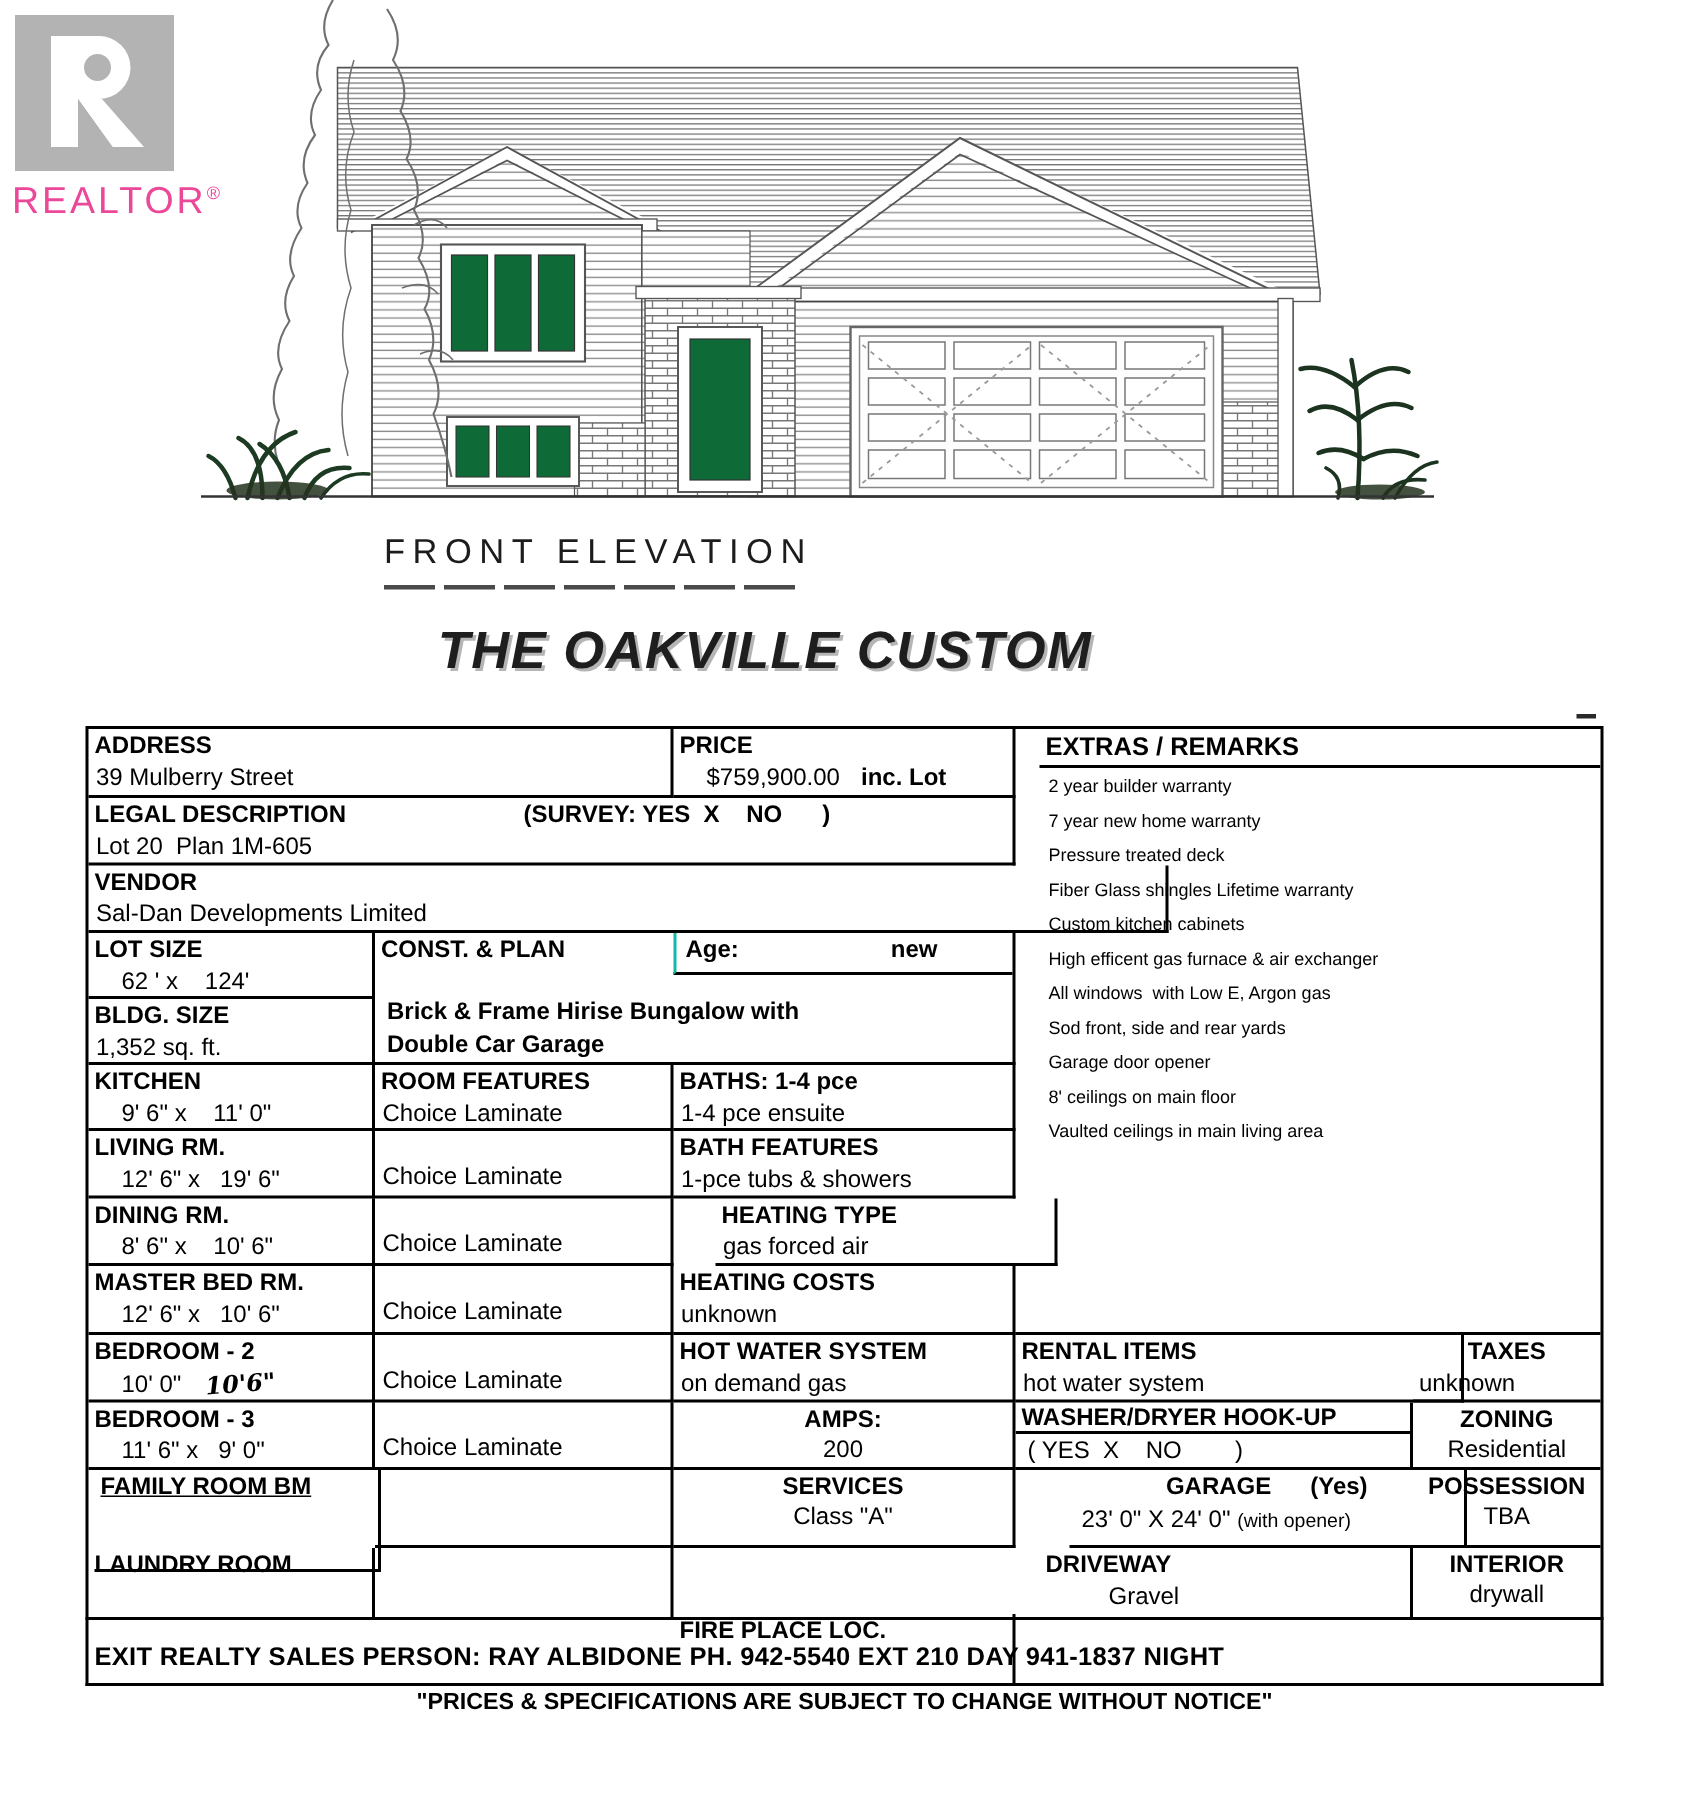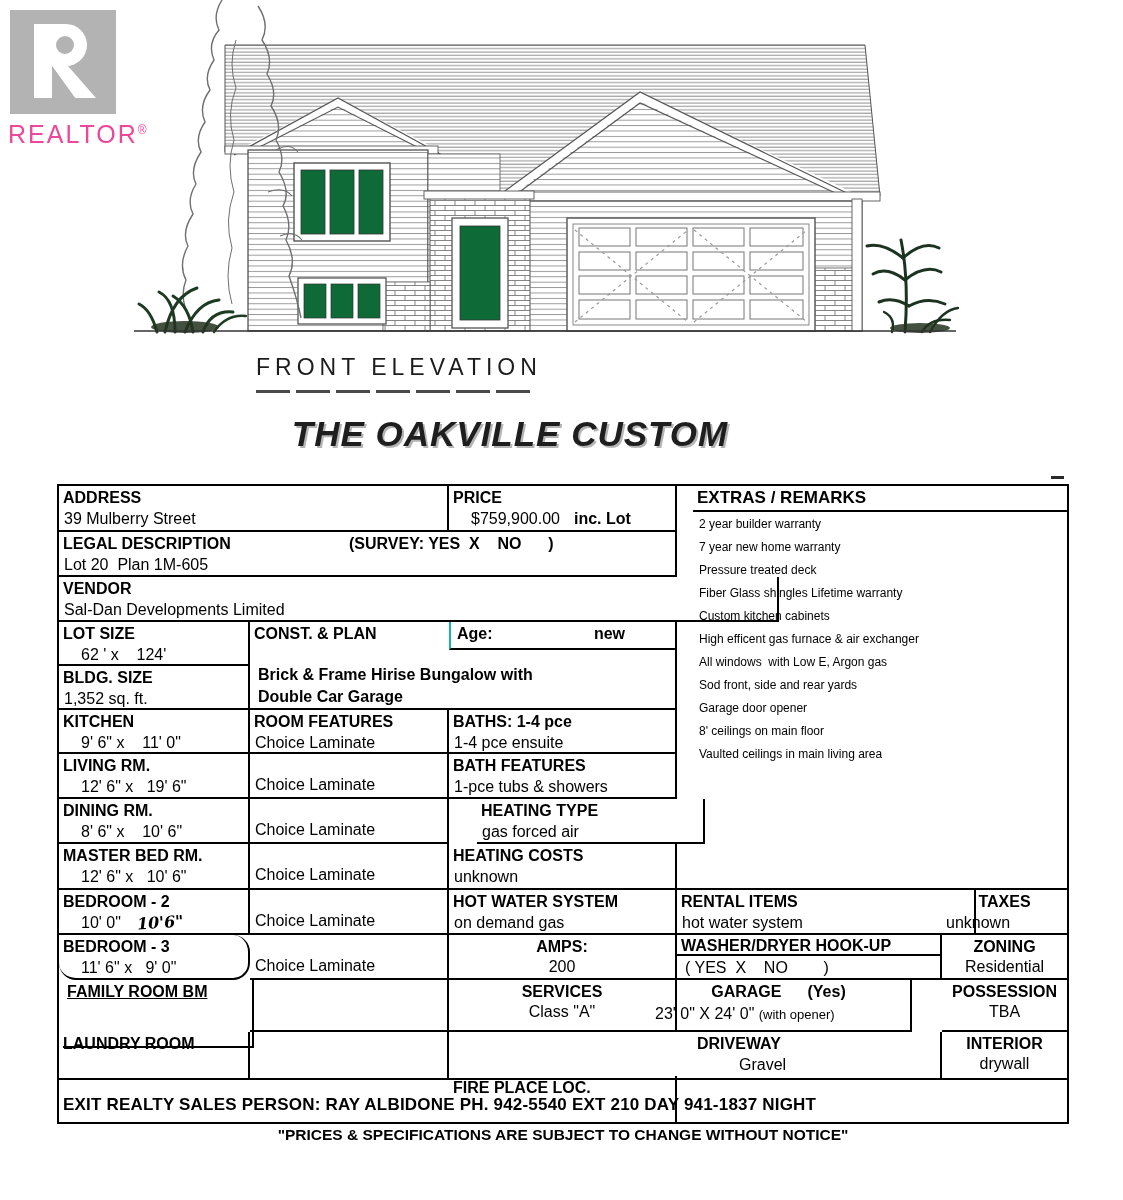--- a/index.html
+++ b/index.html
@@ -298,21 +298,21 @@
       <div class="dims"><span>10' 0"</span><span class="handwritten">10'6"</span></div>
     </div>
     <div class="cell" style="left:191px;top:404px;width:199px;height:45px;">
       <div class="val v2">Choice Laminate</div>
     </div>
     <div class="cell" style="left:390px;top:404px;width:228px;height:45px;">
       <div class="lbl">HOT WATER SYSTEM</div>
       <div class="val">on demand gas</div>
     </div>
 
-    <div class="cell" style="left:0;top:449px;width:191px;height:45px;border-radius:17px;">
+    <div class="cell" style="left:0;top:449px;width:191px;height:45px;">
       <div class="lbl">BEDROOM - 3</div>
       <div class="dims">11' 6" x&nbsp;&nbsp;&nbsp;9' 0"</div>
     </div>
     <div class="cell" style="left:191px;top:449px;width:199px;height:45px;">
       <div class="val v2">Choice Laminate</div>
     </div>
     <div class="cell ctr" style="left:390px;top:449px;width:228px;height:45px;">
       <div class="lbl">AMPS:</div>
       <div>200</div>
     </div>
@@ -360,21 +360,21 @@
 
     <div class="cell" style="left:618px;top:449px;width:265px;height:45px;">
       <div id="washer-header">WASHER/DRYER HOOK-UP</div>
       <div id="washer-value">( YES&nbsp;&nbsp;X&nbsp;&nbsp;&nbsp;&nbsp;NO&nbsp;&nbsp;&nbsp;&nbsp;&nbsp;&nbsp;&nbsp;&nbsp;)</div>
     </div>
     <div class="cell nb-r ctr" style="left:883px;top:449px;width:125px;height:45px;">
       <div class="lbl">ZONING</div>
       <div>Residential</div>
     </div>
 
-    <div class="cell" style="left:588px;top:494px;width:265px;height:52px;">
+    <div class="cell" style="left:654px;top:494px;width:265px;height:52px;">
       <div class="lbl ctr"><span>GARAGE</span><span style="margin-left:26px;">(Yes)</span></div>
       <div style="padding:2px 0 0 8px;"><span>23' 0" X 24' 0"</span> <span class="note-sm">(with opener)</span></div>
     </div>
     <div class="cell nb-r ctr" style="left:883px;top:494px;width:125px;height:52px;">
       <div class="lbl">POSSESSION</div>
       <div>TBA</div>
     </div>
 
     <div class="cell nb-b" style="left:618px;top:546px;width:265px;height:46px;">
       <div class="lbl" style="padding-left:20px;">DRIVEWAY</div>

